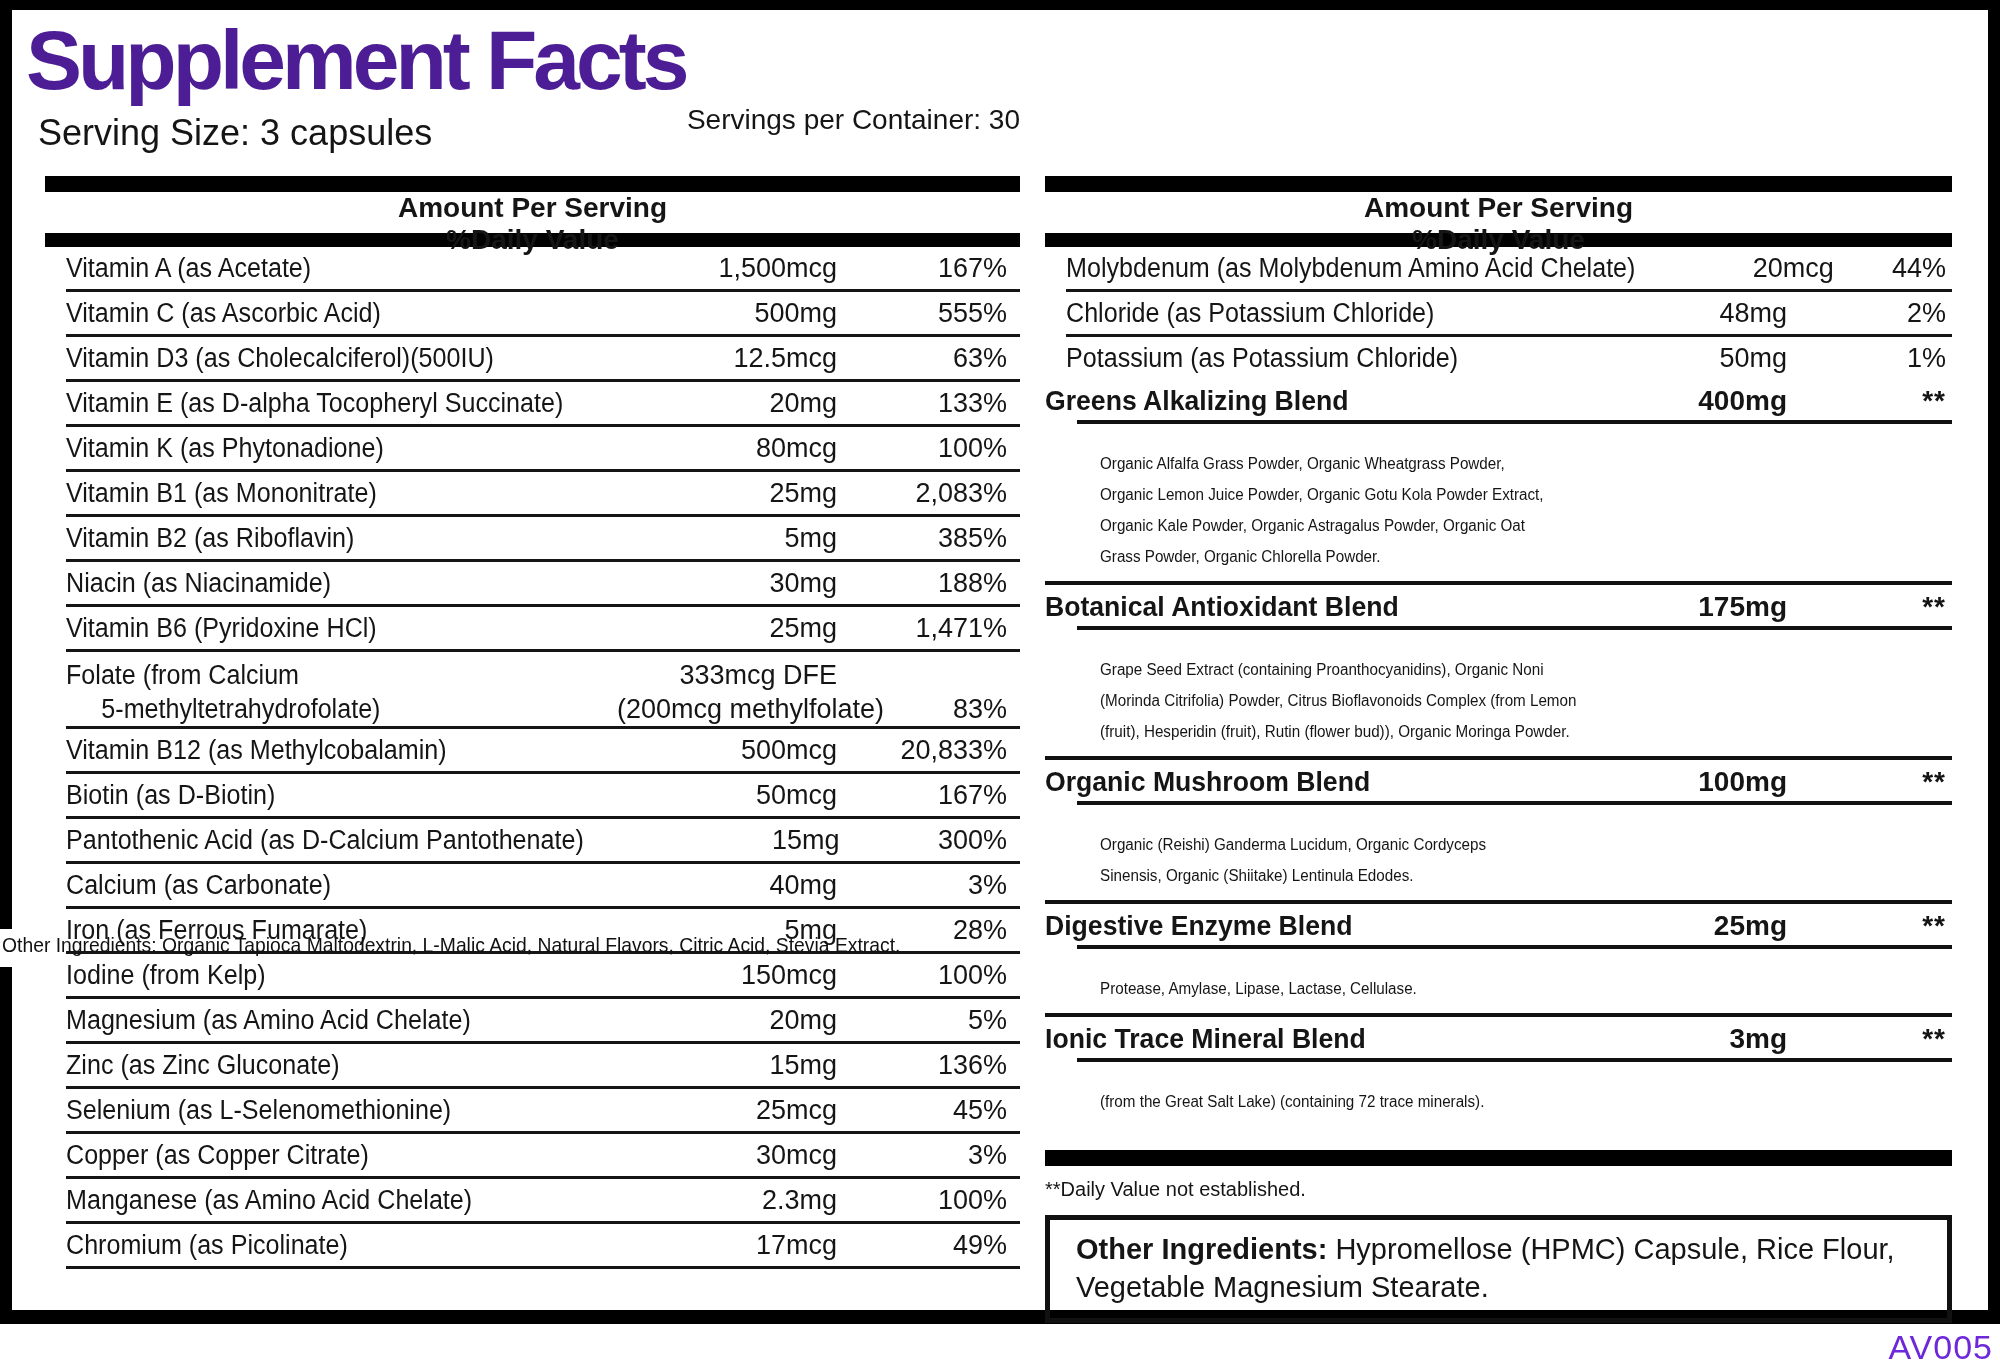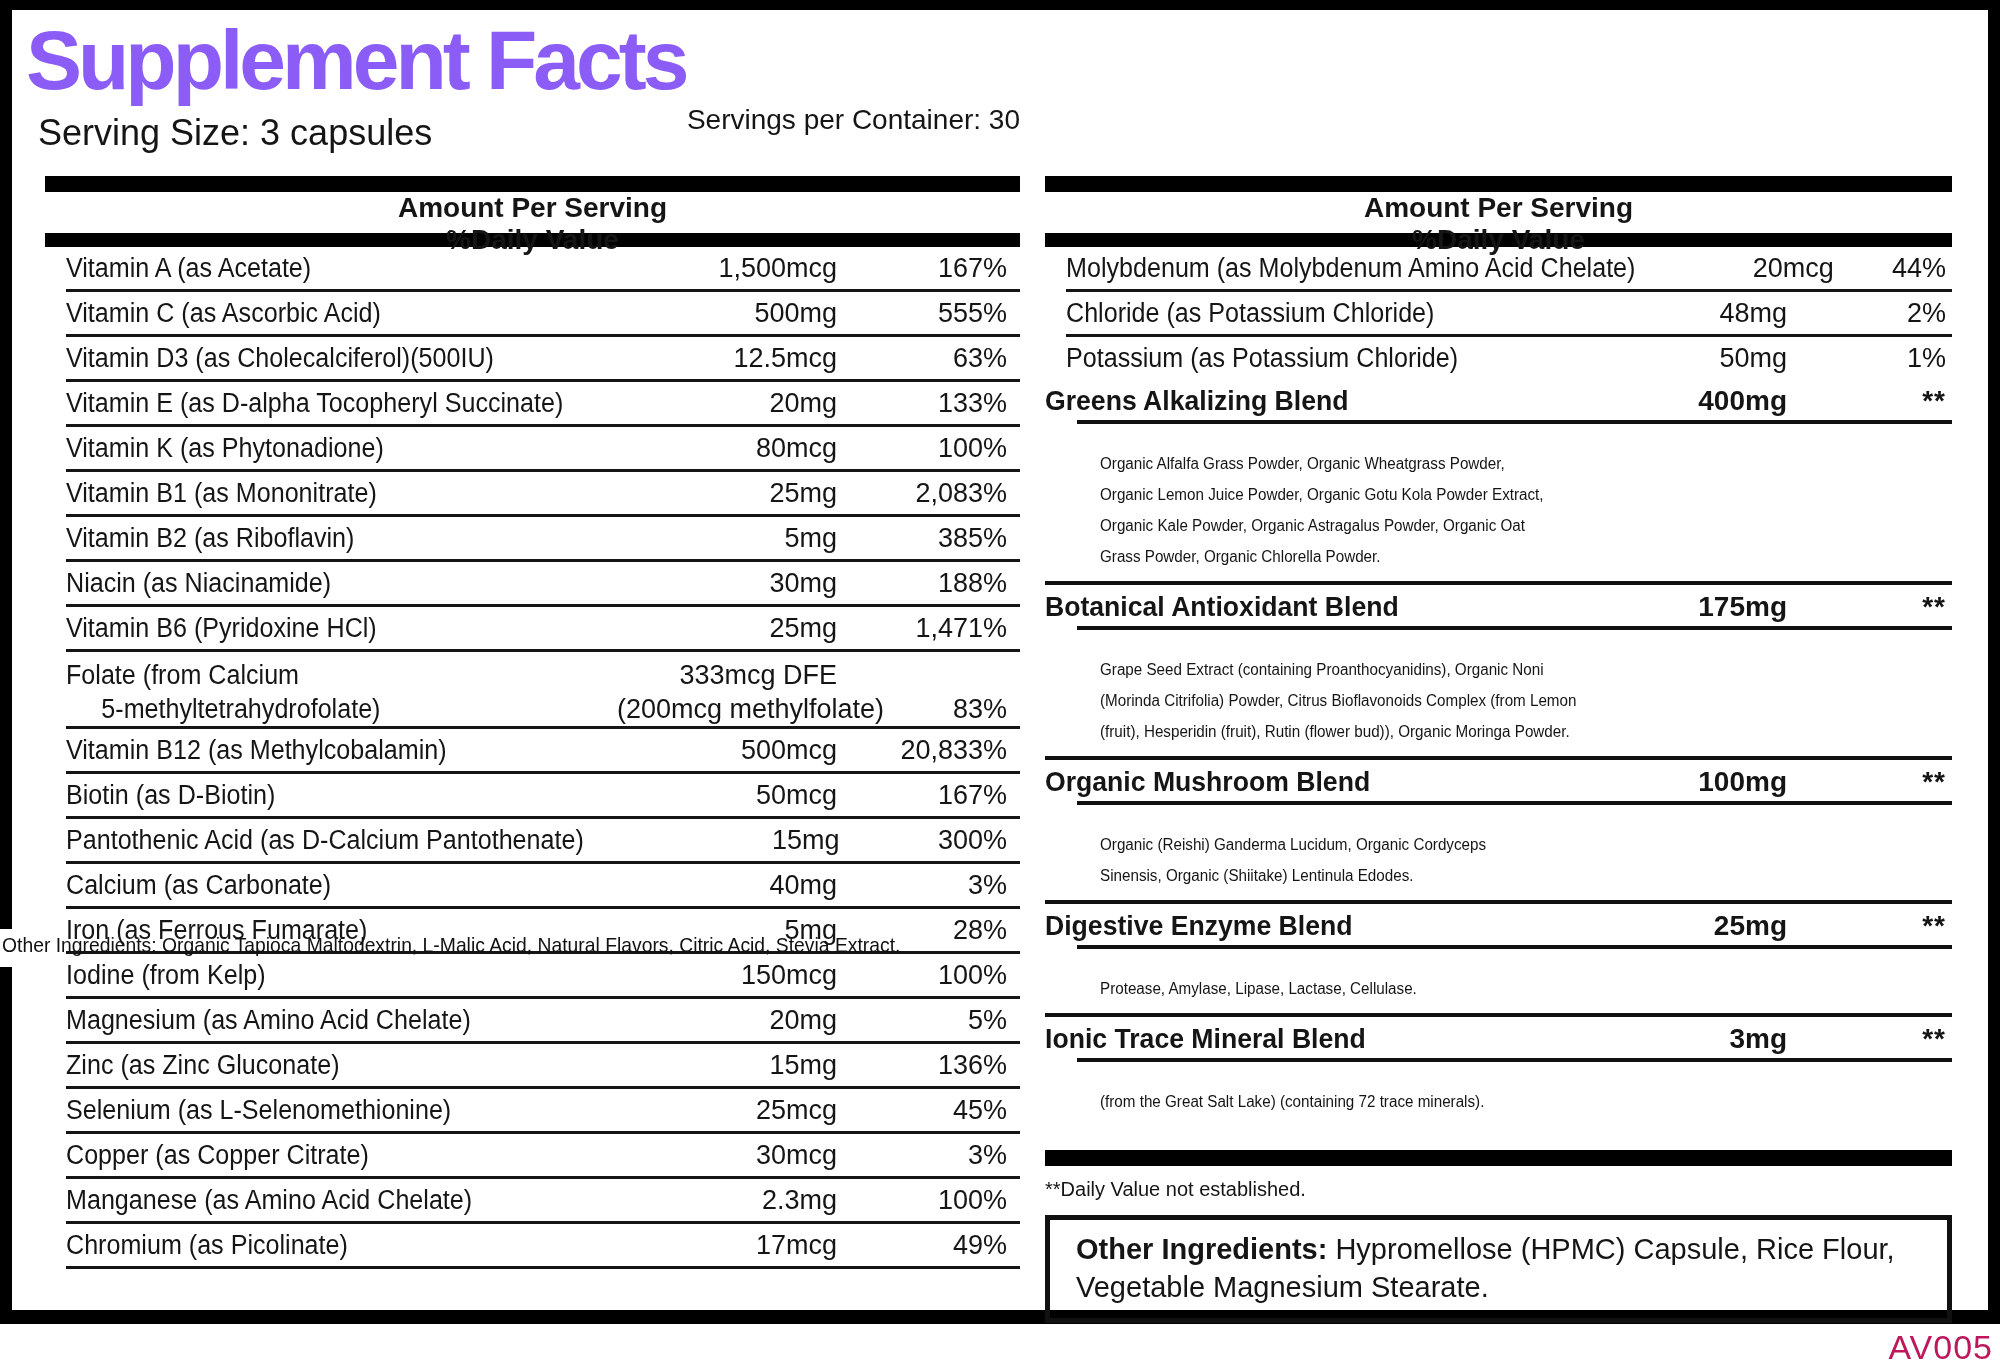--- a/index.html
+++ b/index.html
@@ -7,21 +7,21 @@
     position:relative; width:2000px; height:1368px; background:#fff;
     font-family:"Liberation Sans", sans-serif; color:#151515; overflow:hidden;
   }
   .frame {
     position:absolute; left:0; top:0; width:2000px; height:1324px;
     box-sizing:border-box; border:solid #000;
     border-width:10px 12px 14px 12px;
   }
   .title {
     position:absolute; left:26px; top:12px; font-size:84px; font-weight:700;
-    letter-spacing:-4px; color:#8b5cf6; white-space:nowrap;
+    letter-spacing:-4px; color:#4c1d95; white-space:nowrap;
   }
   .serving-left  { position:absolute; left:38px;  top:112px; font-size:36px; }
   .serving-right { position:absolute; right:980px; top:104px; font-size:28px; white-space:nowrap; }
 
   .col { position:absolute; top:176px; }
   .lcol { left:45px;  width:975px; }
   .rcol { left:1045px; width:907px; }
 
   .bar  { height:16px; background:#000; }
   .bar2 { height:14px; background:#000; }
@@ -64,21 +64,21 @@
     margin-top:14px; border:5px solid #111; box-sizing:border-box;
     padding:10px 18px 12px 26px; font-size:29px; line-height:38px;
   }
   .oi-box .lead { font-weight:700; }
 
   .overlay-patch { position:absolute; left:0; top:929px; width:16px; height:38px; background:#fff; z-index:5; }
   .overlay {
     position:absolute; left:2px; top:933px; font-size:21px; white-space:nowrap;
     transform:scaleX(0.92); transform-origin:0 0; z-index:6; color:#111;
   }
-  .code { position:absolute; right:7px; top:1328px; color:#be185d; font-size:34px; letter-spacing:1px; }
+  .code { position:absolute; right:7px; top:1328px; color:#6d28d9; font-size:34px; letter-spacing:1px; }
 </style>
 </head>
 <body>
 
 <div class="canvas">
 
   <div class="frame"></div>
 
   <div class="title">Supplement Facts</div>
 

